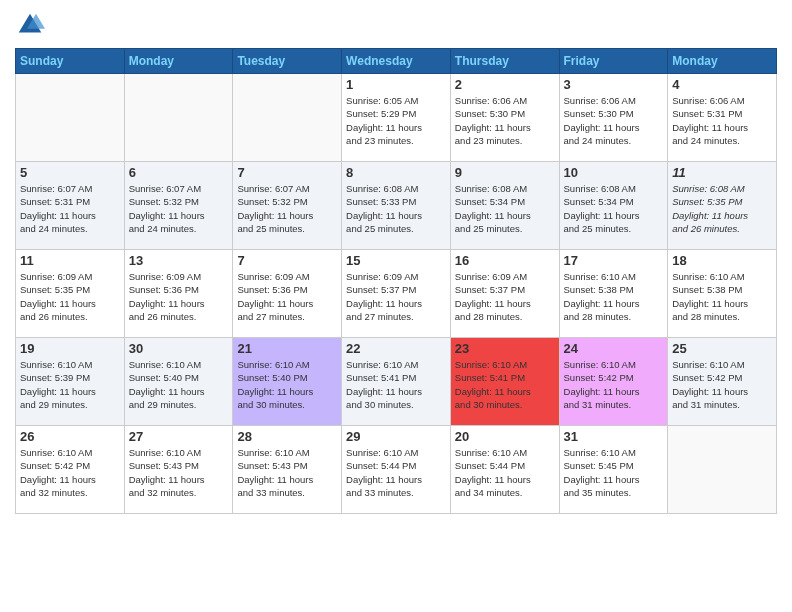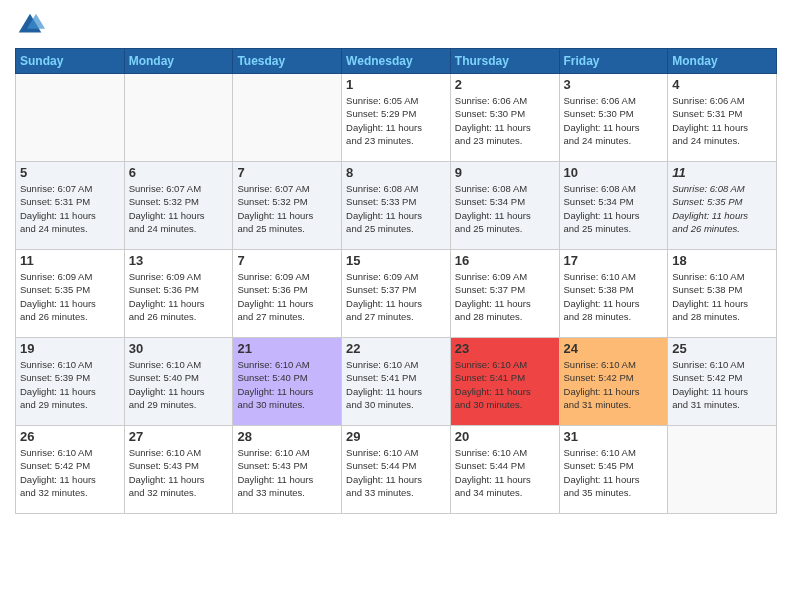--- a/index.html
+++ b/index.html
@@ -260,21 +260,21 @@
 Daylight: 11 hours
 and 30 minutes.</div>
           </td>
           <td style="background: #ef4444;">
             <span class="day-num">23</span>
             <div class="day-info" style="white-space: pre-line;">Sunrise: 6:10 AM
 Sunset: 5:41 PM
 Daylight: 11 hours
 and 30 minutes.</div>
           </td>
-          <td style="background: #fdba74;">
+          <td style="background: #f0abfc;">
             <span class="day-num">24</span>
             <div class="day-info" style="white-space: pre-line;">Sunrise: 6:10 AM
 Sunset: 5:42 PM
 Daylight: 11 hours
 and 31 minutes.</div>
           </td>
           <td style="background: rgb(240, 244, 248);">
             <span class="day-num">25</span>
             <div class="day-info" style="white-space: pre-line;">Sunrise: 6:10 AM
 Sunset: 5:42 PM

